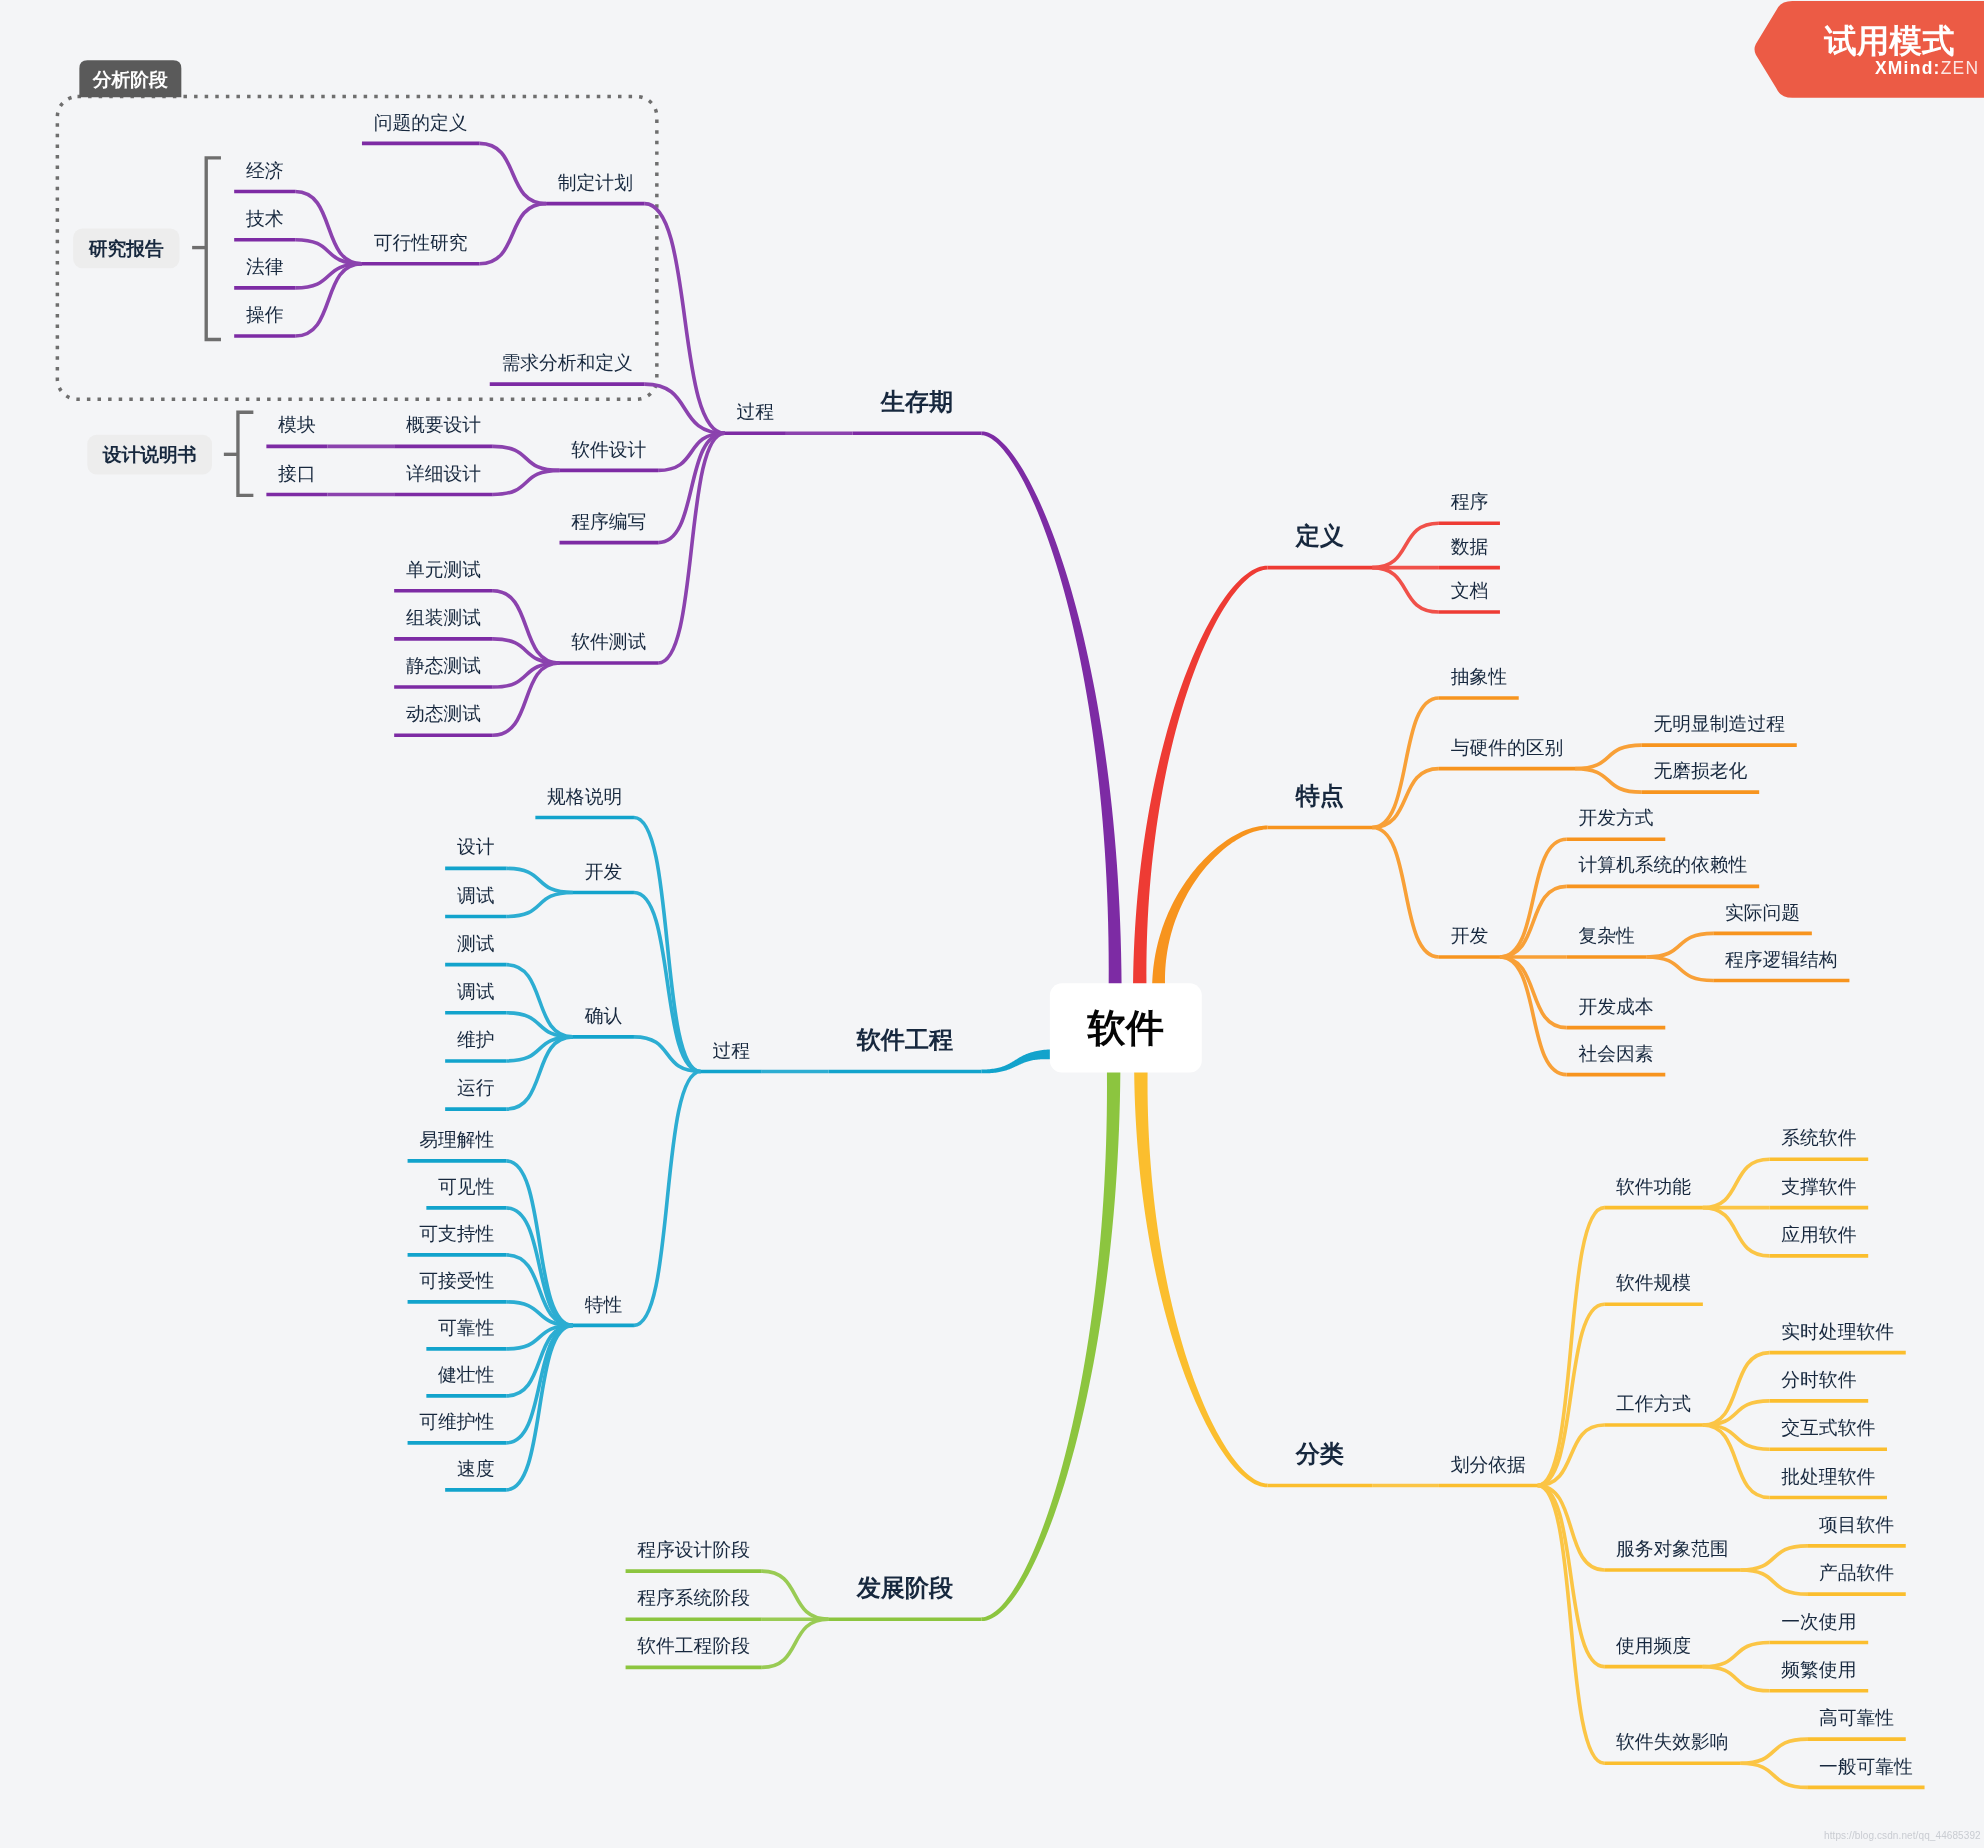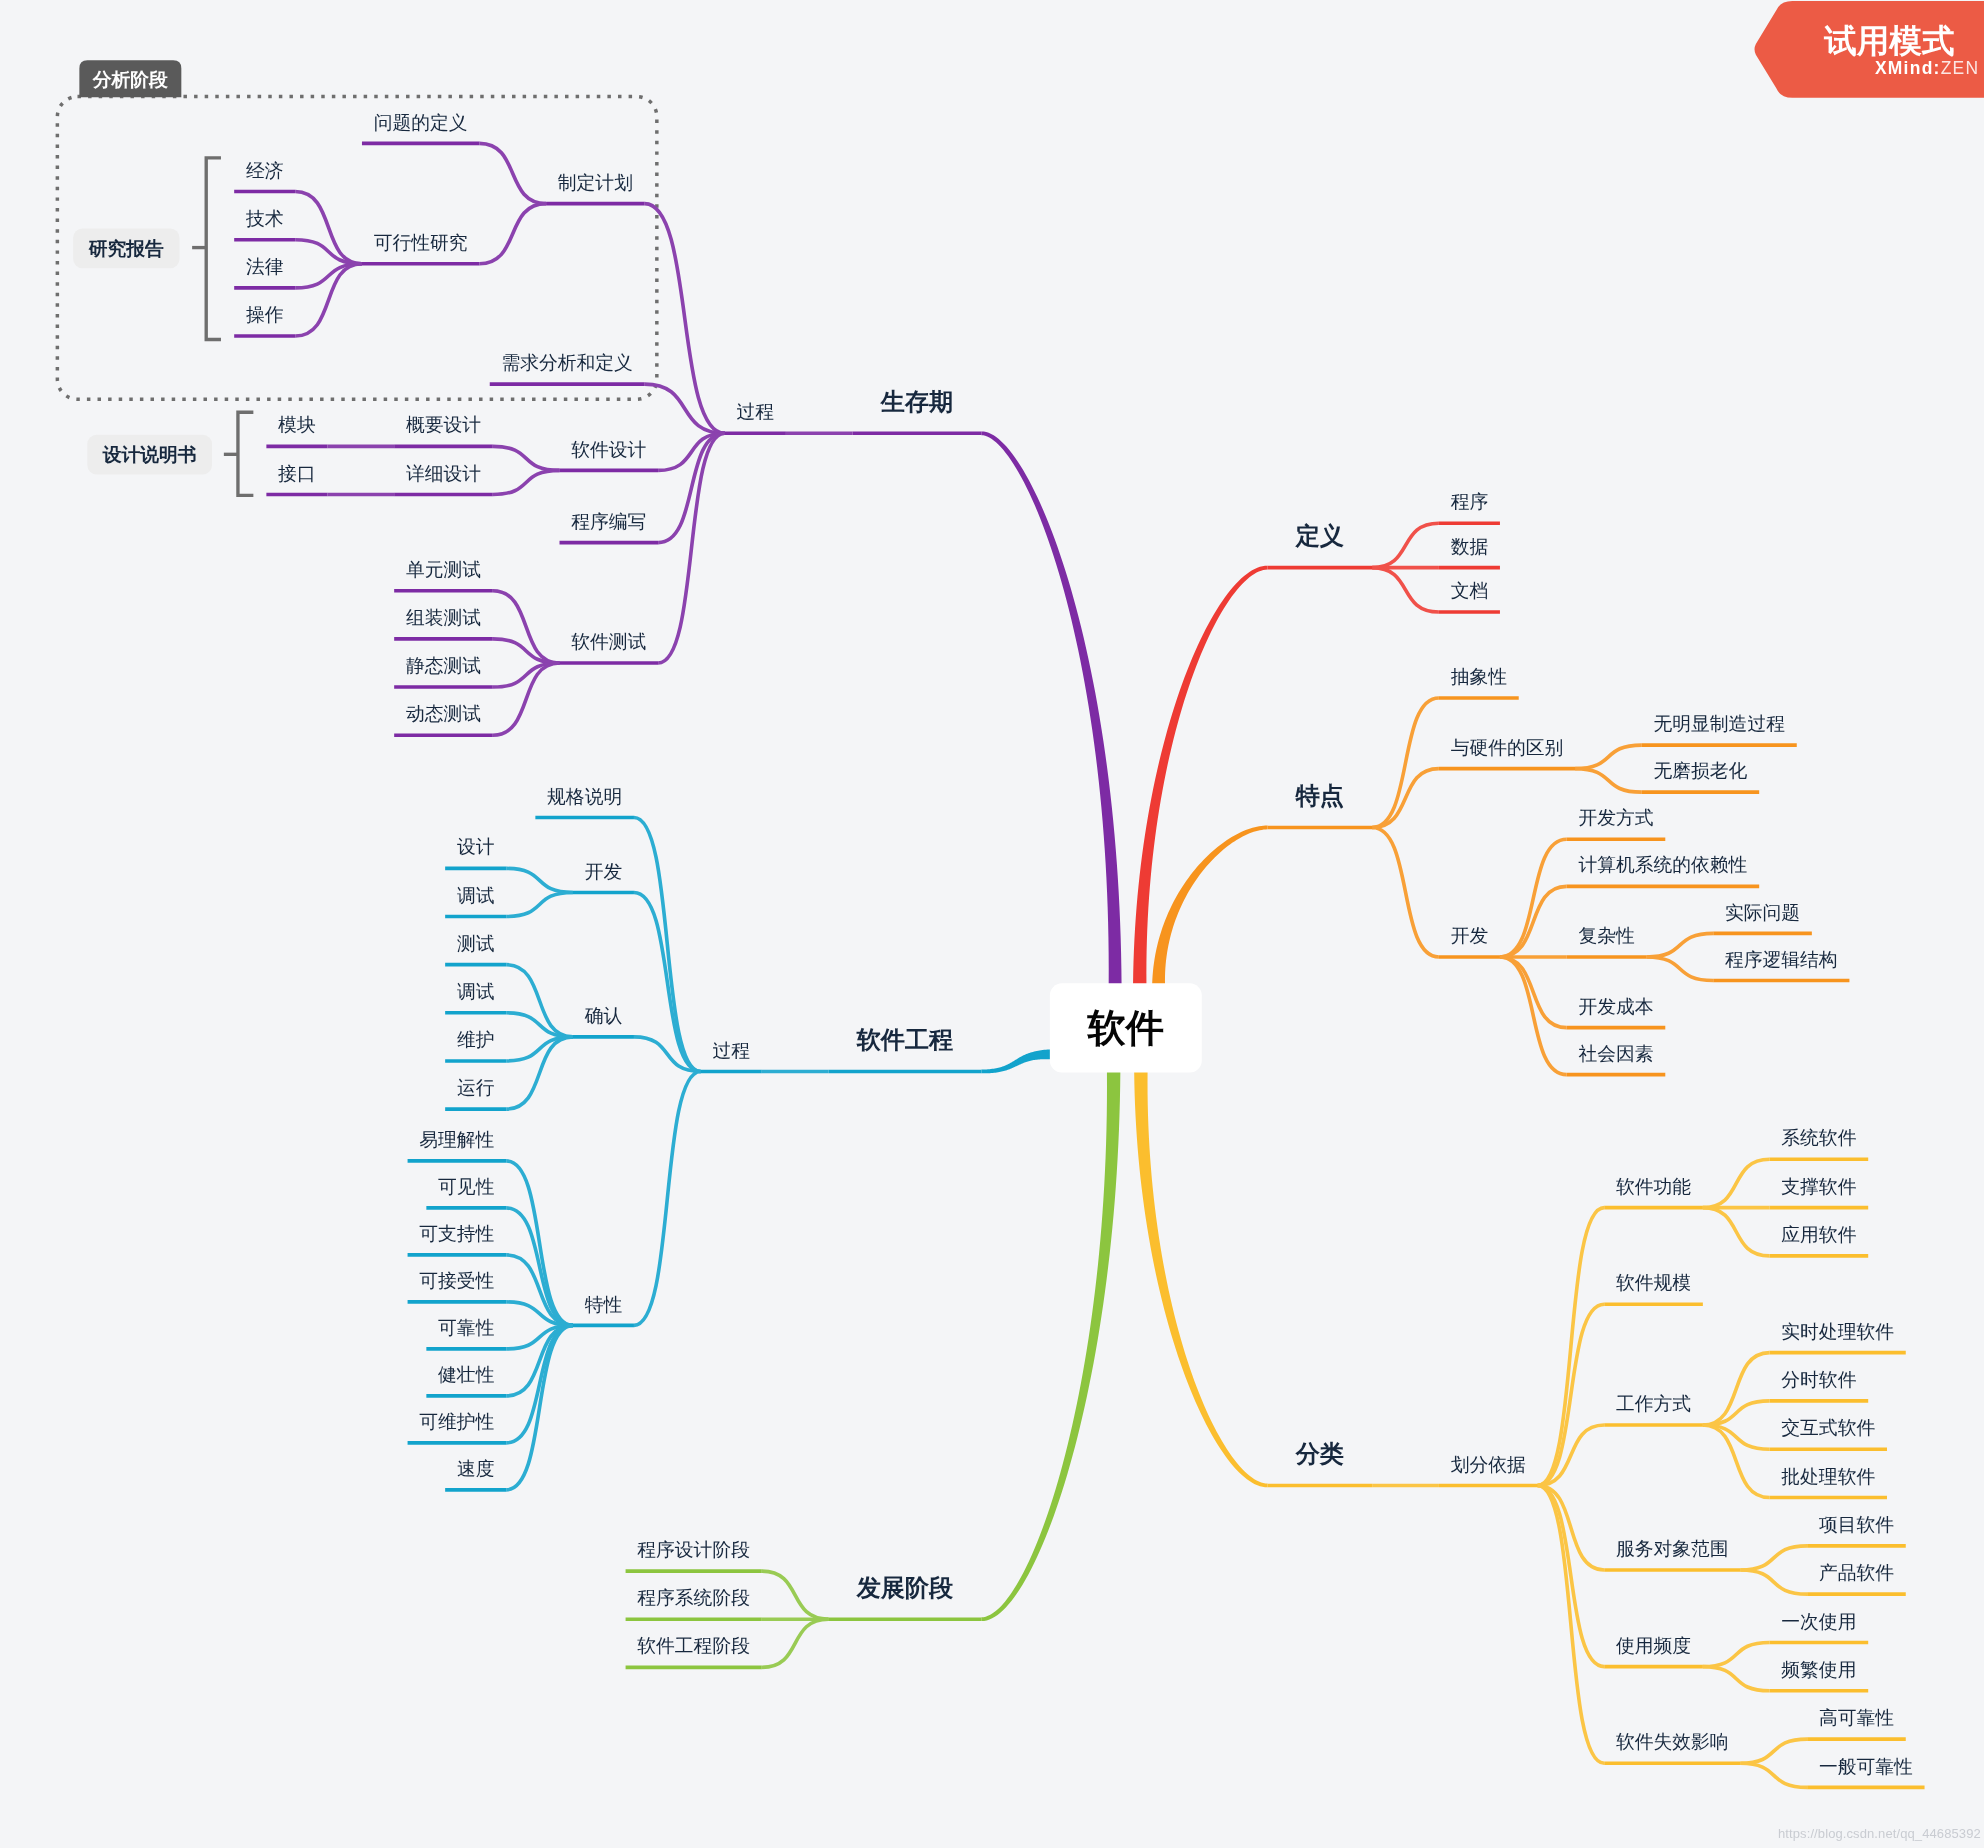--- a/index.html
+++ b/index.html
@@ -2,21 +2,21 @@
 <html style="font-size:10.7px"><head>
 <meta charset="utf-8">
 <title>软件</title>
 <style>
   html,body{margin:0;padding:0;background:#F4F5F7;}
   body{width:1985px;height:1848px;overflow:hidden;position:relative;
        font-family:"Liberation Sans",sans-serif;}
   #stage{position:absolute;left:0;top:0;width:1985px;height:1848px;}
   #map{position:absolute;left:0;top:0;shape-rendering:geometricPrecision;
        will-change:transform;transform:translateZ(0);}
-  .watermark{position:absolute;right:4.7px;bottom:7.4px;font-size:13px;color:#C9CCD2;
+  .watermark{position:absolute;right:4.7px;bottom:7.4px;font-size:10px;color:#C9CCD2;
              will-change:transform;transform:translateZ(0);letter-spacing:0.1px;}
 
 </style>
 </head>
 <body>
 
 <div id="stage">
 <svg id="map" width="1985" height="1848" viewBox="0 0 2959 2755" xmlns="http://www.w3.org/2000/svg">
 
   <g id="boundary-layer">

